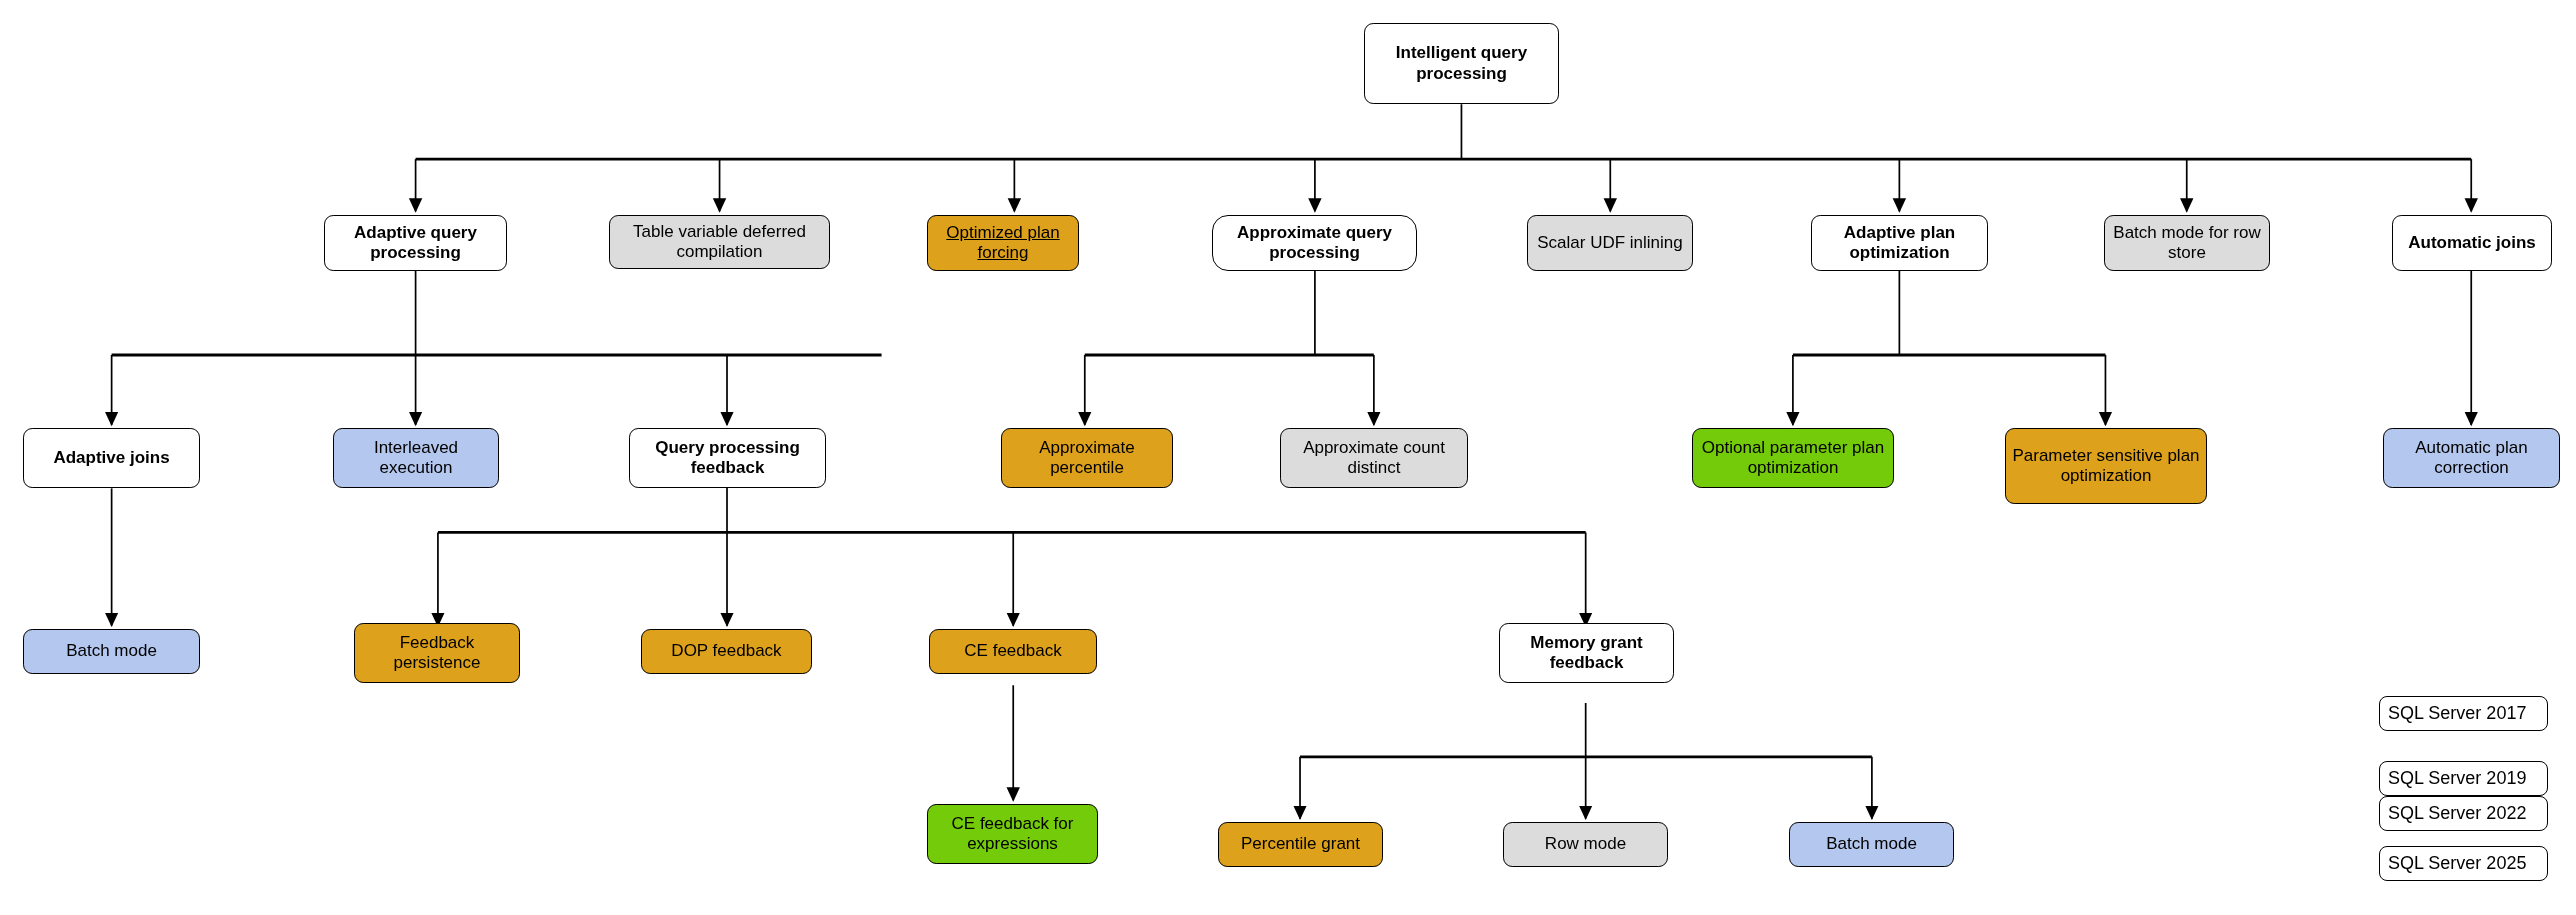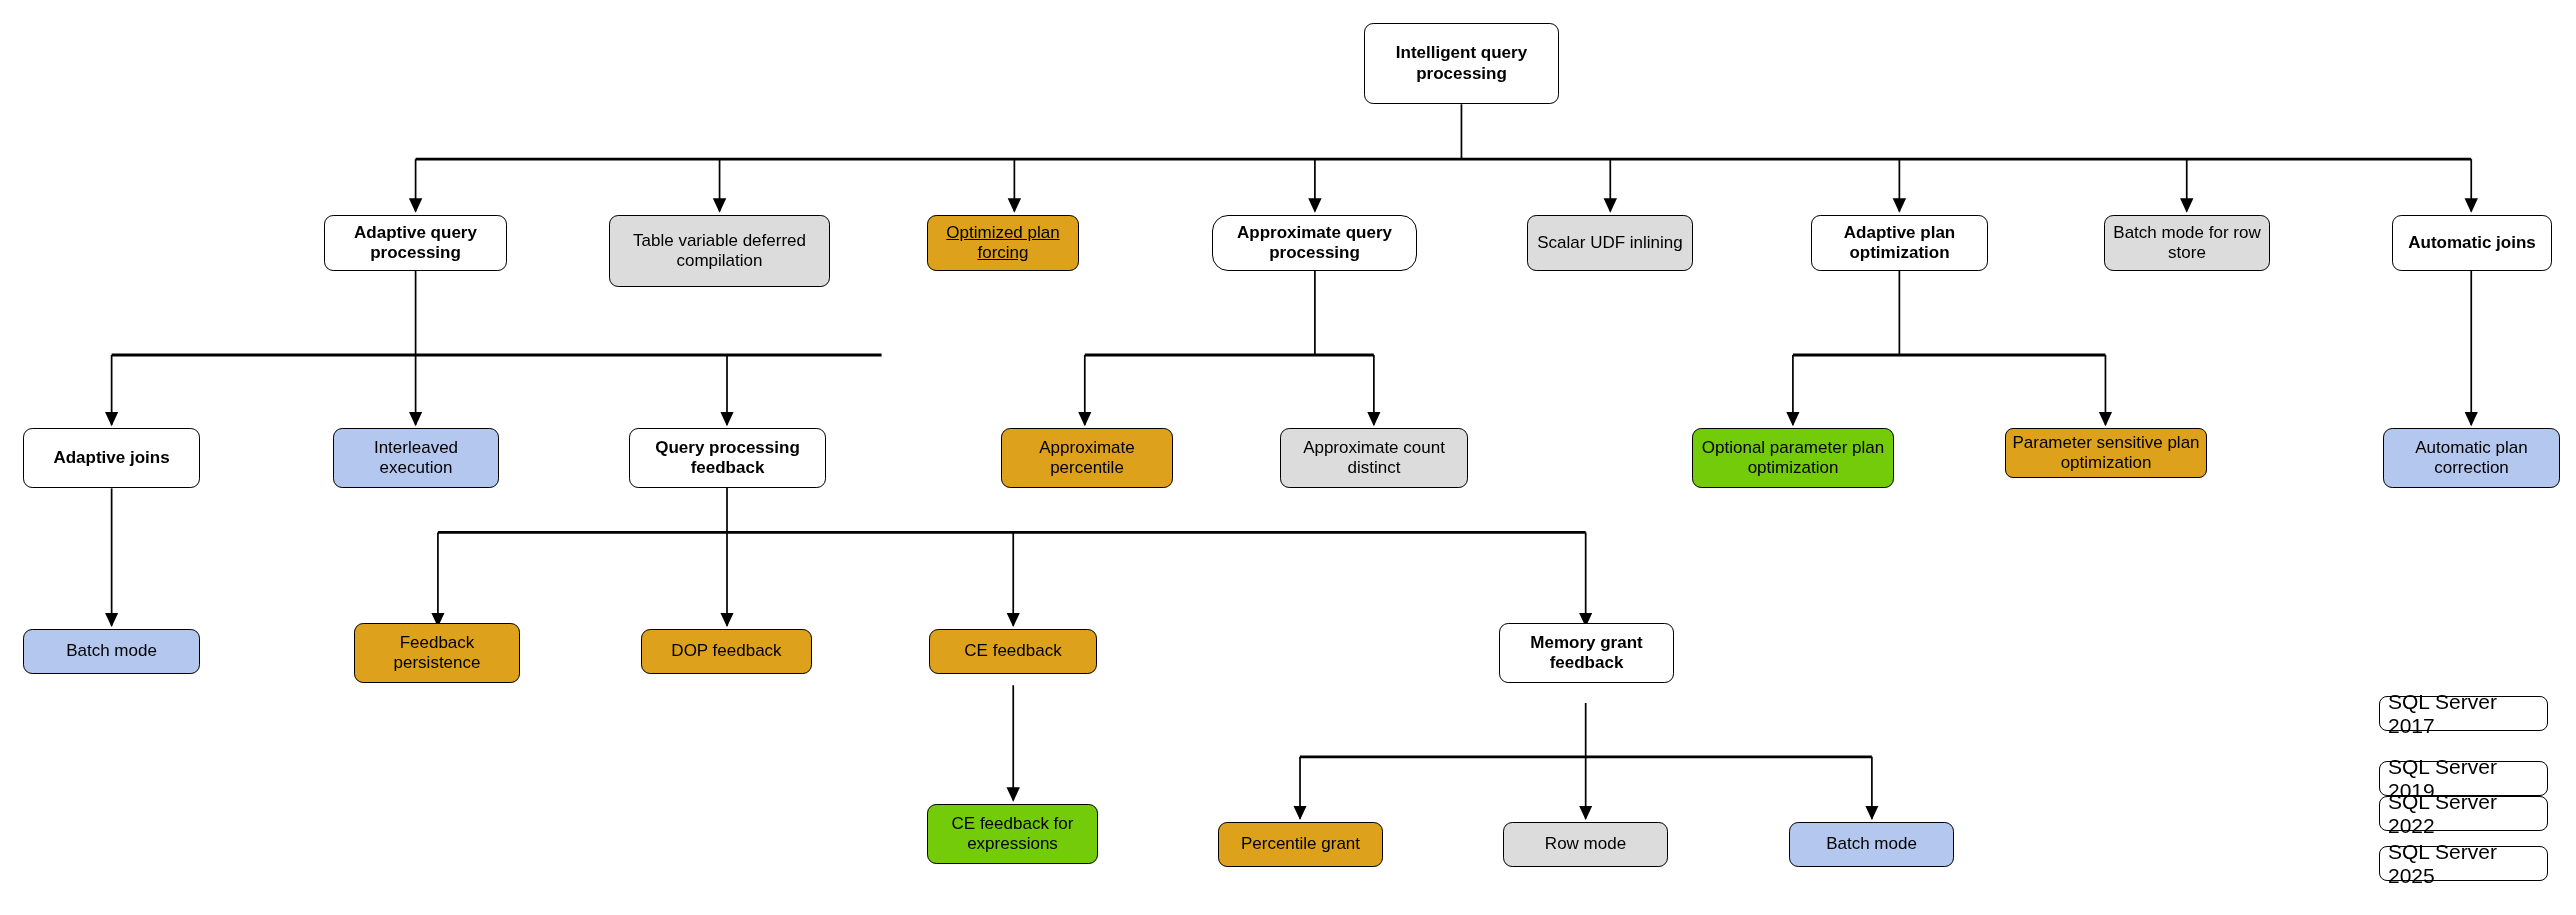--- a/index.html
+++ b/index.html
@@ -47,21 +47,21 @@
   .fill-green { background: #74cb0a; }
   .legend-item {
     position: absolute;
     box-sizing: border-box;
     border: 1.7px solid #000000;
     border-radius: 8px;
     display: flex;
     align-items: center;
     justify-content: flex-start;
     padding-left: 8px;
-    font-size: 21px;
+    font-size: 18px;
     color: #000000;
     background: #ffffff;
   }
 </style>
 </head>
 <body>
 
 <div id="canvas">
 
   <svg id="edges" viewBox="0 0 4500 1600" xmlns="http://www.w3.org/2000/svg">
@@ -123,21 +123,21 @@
   </svg>
 
   <div class="node bold fill-white" style="left:1364px; top:23px; width:195px; height:81px;">
     <span class="label">Intelligent query processing</span>
   </div>
 
   <div class="node bold fill-white" style="left:324px; top:215px; width:183px; height:56px;">
     <span class="label">Adaptive query processing</span>
   </div>
 
-  <div class="node fill-gray" style="left:609px; top:215px; width:221px; height:72px;">
+  <div class="node fill-gray" style="left:609px; top:215px; width:221px; height:54px;">
     <span class="label">Table variable deferred compilation</span>
   </div>
 
   <div class="node fill-orange" style="left:927px; top:215px; width:152px; height:56px;text-decoration:underline;">
     <span class="label">Optimized plan forcing</span>
   </div>
 
   <div class="node bold fill-white" style="left:1212px; top:215px; width:205px; height:56px;border-radius:16px;">
     <span class="label">Approximate query processing</span>
   </div>
@@ -175,21 +175,21 @@
   </div>
 
   <div class="node fill-gray" style="left:1280px; top:428px; width:188px; height:60px;">
     <span class="label">Approximate count distinct</span>
   </div>
 
   <div class="node fill-green" style="left:1692px; top:428px; width:202px; height:60px;">
     <span class="label">Optional parameter plan optimization</span>
   </div>
 
-  <div class="node fill-orange" style="left:2005px; top:428px; width:202px; height:50px;border-radius:8px;">
+  <div class="node fill-orange" style="left:2005px; top:428px; width:202px; height:76px;">
     <span class="label">Parameter sensitive plan optimization</span>
   </div>
 
   <div class="node fill-blue" style="left:2383px; top:428px; width:177px; height:60px;">
     <span class="label">Automatic plan correction</span>
   </div>
 
   <div class="node fill-blue" style="left:23px; top:629px; width:177px; height:45px;">
     <span class="label">Batch mode</span>
   </div>

